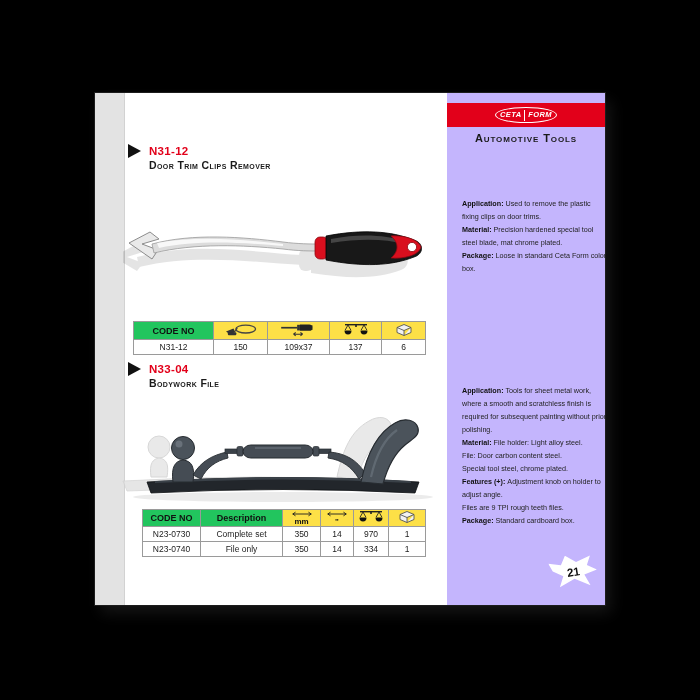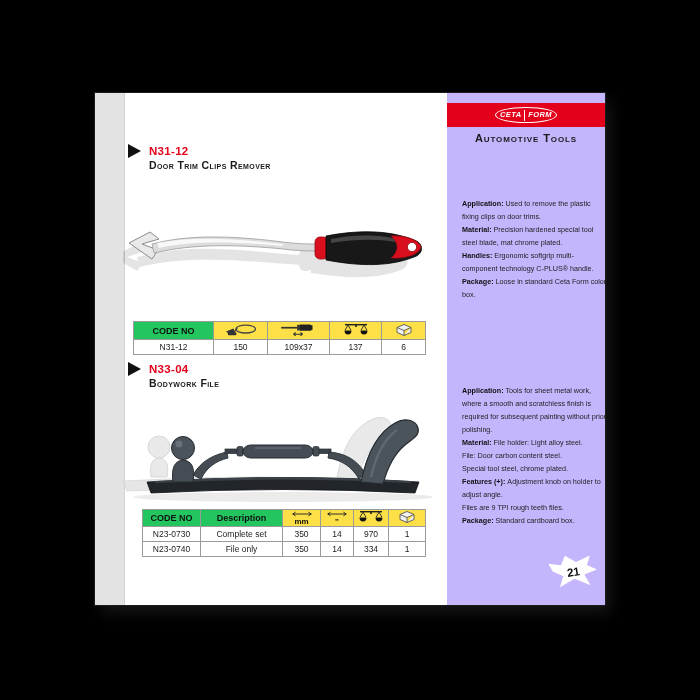--- a/index.html
+++ b/index.html
@@ -264,21 +264,20 @@
           <span>CETA</span>
           <div class="logo-divider"></div>
           <span>FORM</span>
         </div>
       </div>
       <div class="category">Automotive Tools</div>
 
       <div class="desc desc-1">
         <div class="desc-line"><span class="desc-label">Application:</span><span>Used to remove the plastic fixing clips on door trims.</span></div>
         <div class="desc-line"><span class="desc-label">Material:</span><span>Precision hardened special tool steel blade, mat chrome plated.</span></div>
-        <div class="desc-line"><span class="desc-label">Handles:</span><span>Ergonomic softgrip multi-component technology C-PLUS® handle.</span></div>
         <div class="desc-line"><span class="desc-label">Package:</span><span>Loose in standard Ceta Form color box.</span></div>
       </div>
 
       <div class="desc desc-2">
         <div class="desc-line"><span class="desc-label">Application:</span><span>Tools for sheet metal work, where a smooth and scratchless finish is required for subsequent painting without prior polishing.</span></div>
         <div class="desc-line"><span class="desc-label">Material:</span><span>File holder: Light alloy steel.</span></div>
         <div class="desc-line"><span class="desc-label"></span><span>File: Door carbon content steel.</span></div>
         <div class="desc-line"><span class="desc-label"></span><span>Special tool steel, chrome plated.</span></div>
         <div class="desc-line"><span class="desc-label">Features (+):</span><span>Adjustment knob on holder to adjust angle.</span></div>
         <div class="desc-line"><span class="desc-label"></span><span>Files are 9 TPI rough teeth files.</span></div>

